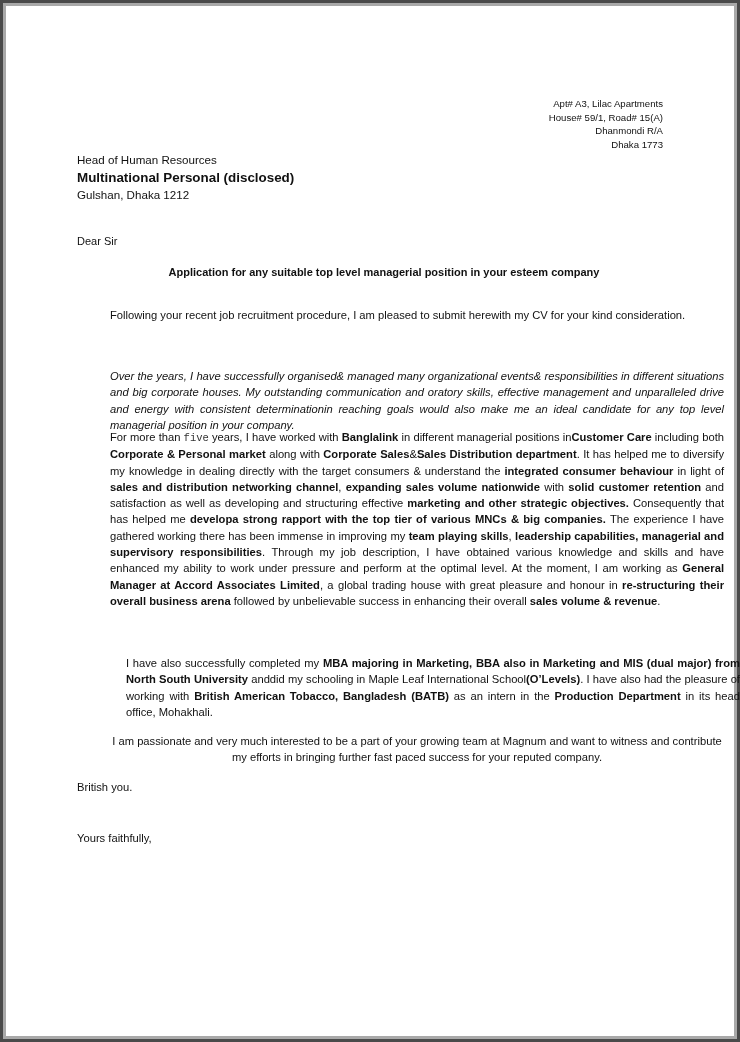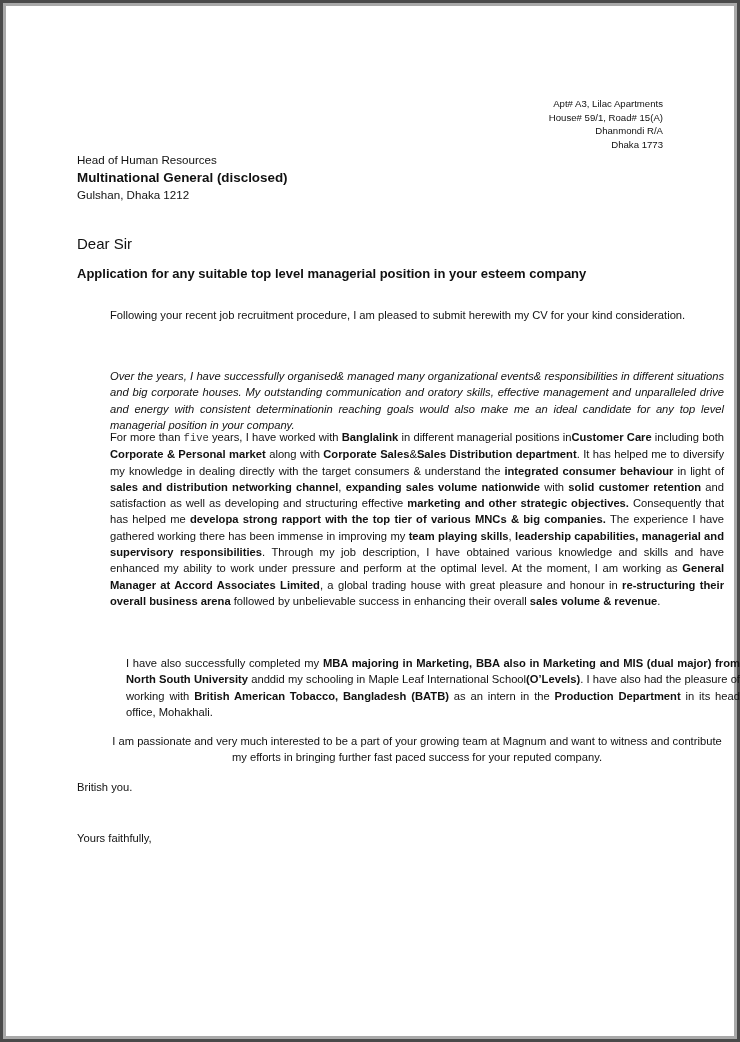--- a/index.html
+++ b/index.html
@@ -20,22 +20,22 @@
     background: #fff;
   }
   .page { position: absolute; left: 0; top: 0; width: 740px; height: 1042px; }
   .sender {
     position: absolute; right: 77px; top: 97px;
     text-align: right; font-size: 9.6px; line-height: 13.5px;
   }
   .block { position: absolute; left: 77px; width: 614px; }
   .recipient { top: 151px; font-size: 11.6px; line-height: 17.5px; }
   .recipient .company { font-weight: bold; font-size: 13.4px; }
-  .salutation { top: 235px; font-size: 15px; }
-  .subject { top: 266px; font-size: 13px; font-weight: bold; }
+  .salutation { top: 235px; font-size: 11px; }
+  .subject { top: 266px; font-size: 11px; font-weight: bold; text-align: center; }
   .para {
     font-size: 11.2px; line-height: 16.3px; text-align: justify; padding-left: 33px;
   }
   .para.left { text-align: center; }
   .p1 { top: 307px; }
   .p2 { top: 368px; font-style: italic; }
   .p3 { top: 429px; }
   .p4 { top: 655px; margin-left: 16px; }
   .p5 { top: 733px; }
   .thanks { top: 781px; font-size: 11.2px; }
@@ -54,21 +54,21 @@
 
   <div class="sender">
     <div>Apt# A3, Lilac Apartments</div>
     <div>House# 59/1, Road# 15(A)</div>
     <div>Dhanmondi R/A</div>
     <div>Dhaka 1773</div>
   </div>
 
   <div class="block recipient">
     <div>Head of Human Resources</div>
-    <div class="company">Multinational General (disclosed)</div>
+    <div class="company">Multinational Personal (disclosed)</div>
     <div>Gulshan, Dhaka 1212</div>
   </div>
 
   <div class="block salutation">Dear Sir</div>
 
   <div class="block subject">Application for any suitable top level managerial position in your esteem company</div>
 
   <div class="block para p1">Following your recent job recruitment procedure, I am pleased to submit herewith my CV for your kind consideration.</div>
 
   <div class="block para p2">Over the years, I have successfully organised&amp; managed many organizational events&amp; responsibilities in different situations and big corporate houses. My outstanding communication and oratory skills, effective management and unparalleled drive and energy with consistent determinationin reaching goals would also make me an ideal candidate for any top level managerial position in your company.</div>

